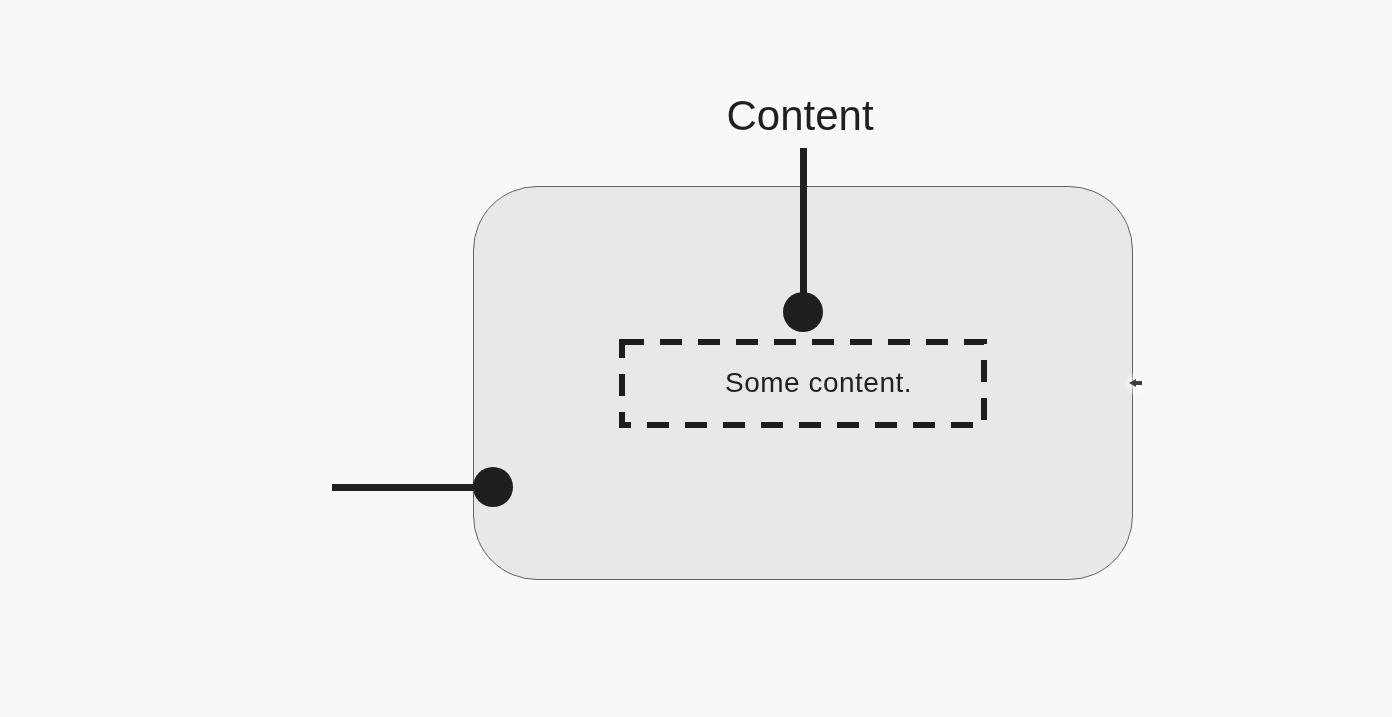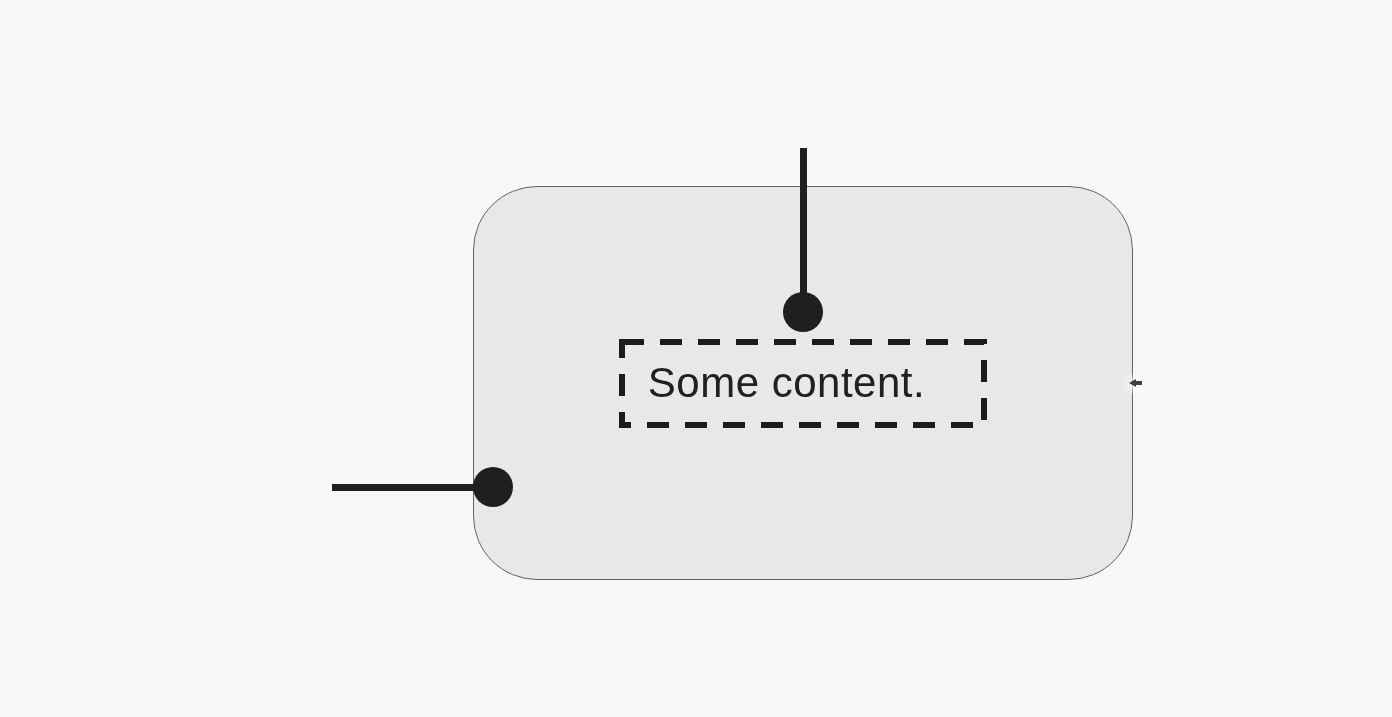--- a/index.html
+++ b/index.html
@@ -30,28 +30,28 @@
   
   .dashed-box-svg {
     position: absolute;
     left: 616px;
     top: 336px;
     width: 374px;
     height: 95px;
   }
   .content-text {
     position: absolute;
-    left: 604px;
+    left: 636px;
     top: 339px;
     width: 365px;
     height: 88px;
     display: flex;
     align-items: center;
     justify-content: center;
-    font-size: 42px;
+    font-size: 28px;
     color: #212121;
     letter-spacing: 0.5px;
     white-space: nowrap;
   }
   
   .label {
     position: absolute;
     color: #1f1f1f;
     font-size: 42px;
     line-height: 1.15;
@@ -135,20 +135,21 @@
 <div class="canvas">
 
   <div class="container-box"></div>
 
   <svg class="dashed-box-svg" viewBox="0 0 374 95" xmlns="http://www.w3.org/2000/svg">
     <rect x="6" y="6" width="362" height="83" fill="none" stroke="#1c1c1c" stroke-width="6" stroke-dasharray="22 16" stroke-linecap="butt"></rect>
   </svg>
 
   <div class="content-text">Some content.</div>
 
+  <div class="label label-content">Content</div>
   <div class="connector connector-vertical"></div>
   <div class="dot dot-content"></div>
 
   <div class="connector connector-horizontal"></div>
   <div class="dot dot-container"></div>
 
   <div class="cursor-halo"></div>
   <div class="cursor-mark"></div>
   <div class="cursor-mark-tail"></div>
 

